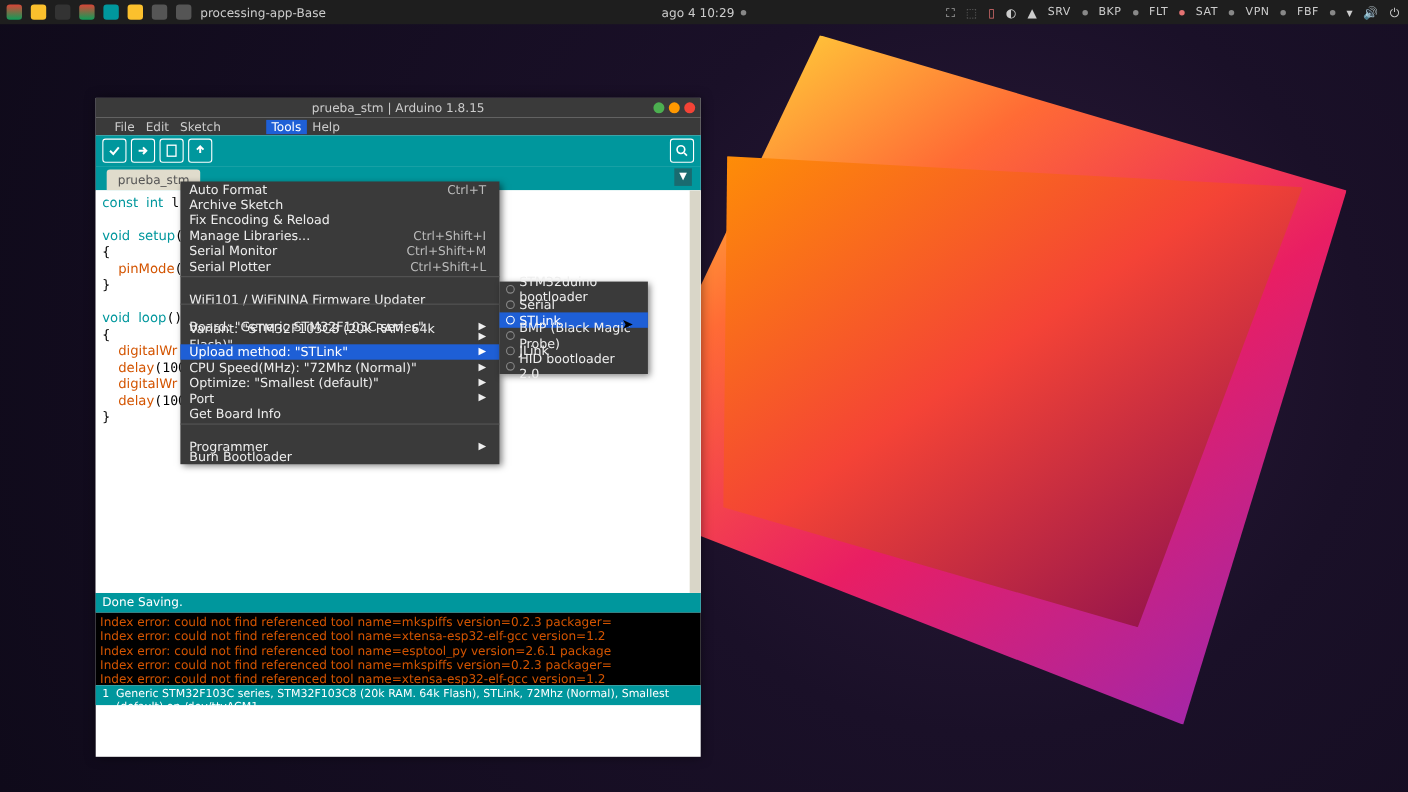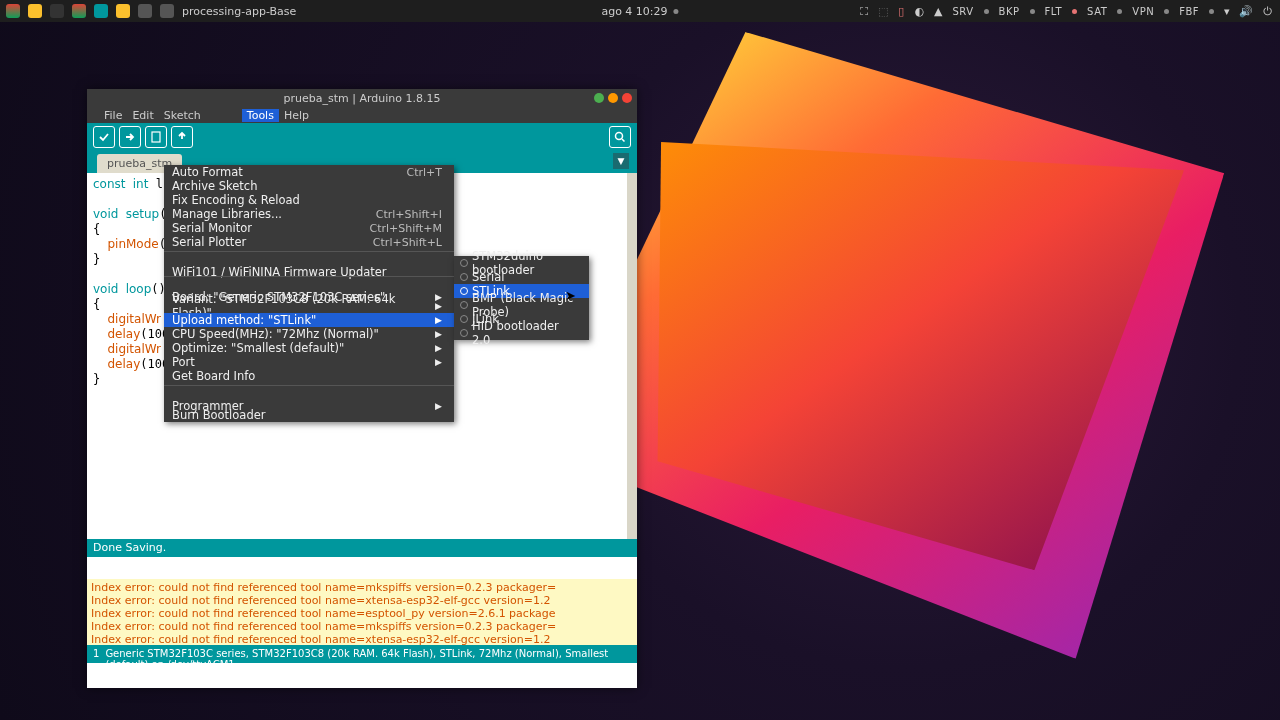--- a/index.html
+++ b/index.html
@@ -45,21 +45,21 @@
 .tabbar { height: 22px; background: #00979d; display: flex; align-items: flex-end; padding-left: 10px; position: relative; }
 .tabbar .tab { background: #e0dccc; color: #555; font-size: 11px; padding: 3px 10px; border-radius: 3px 3px 0 0; }
 .tabbar .dropdown-arrow { position: absolute; right: 8px; top: 2px; width: 16px; height: 16px; background: #1a6b70; color: #fff; display: flex; align-items: center; justify-content: center; font-size: 9px; }
 
 .editor { background: #fff; height: 366px; padding: 4px 6px; font-family: "DejaVu Sans Mono", monospace; font-size: 12px; line-height: 15px; overflow: hidden; white-space: pre; color: #000; position: relative; }
 .editor .kw { color: #00979d; }
 .editor .type { color: #d35400; }
 .editor .scroll { position: absolute; right: 0; top: 0; bottom: 0; width: 10px; background: #d9d6c8; }
 
 .status { height: 18px; background: #00979d; color: #fff; font-size: 11px; padding: 2px 6px; }
-.console { background: #fef9c3; color: #d35400; font-family: monospace; font-size: 11px; line-height: 13px; padding: 2px 4px; height: 66px; overflow: hidden; margin-top: 22px; }
+.console { background: #000000; color: #d35400; font-family: monospace; font-size: 11px; line-height: 13px; padding: 2px 4px; height: 66px; overflow: hidden; }
 .console div { white-space: nowrap; overflow: hidden; text-overflow: clip; }
 .footer { height: 18px; background: #00979d; color: #fff; font-size: 10px; padding: 3px 6px; display: flex; }
 .footer .ln { margin-right: 6px; }
 
 
 .menu { position: absolute; background: #3a3a3a; color: #eee; font-size: 11.5px; box-shadow: 2px 2px 6px rgba(0,0,0,0.5); z-index: 20; }
 .menu .item { padding: 2px 12px 2px 8px; display: flex; align-items: center; justify-content: space-between; height: 14px; cursor: default; position: relative; }
 .menu .item.sep { border-top: 1px solid #555; margin-top: 2px; padding-top: 20px; }
 .menu .item.highlight { background: #1e5fd6; color: #fff; }
 .menu .arrow { font-size: 9px; margin-left: 20px; }

